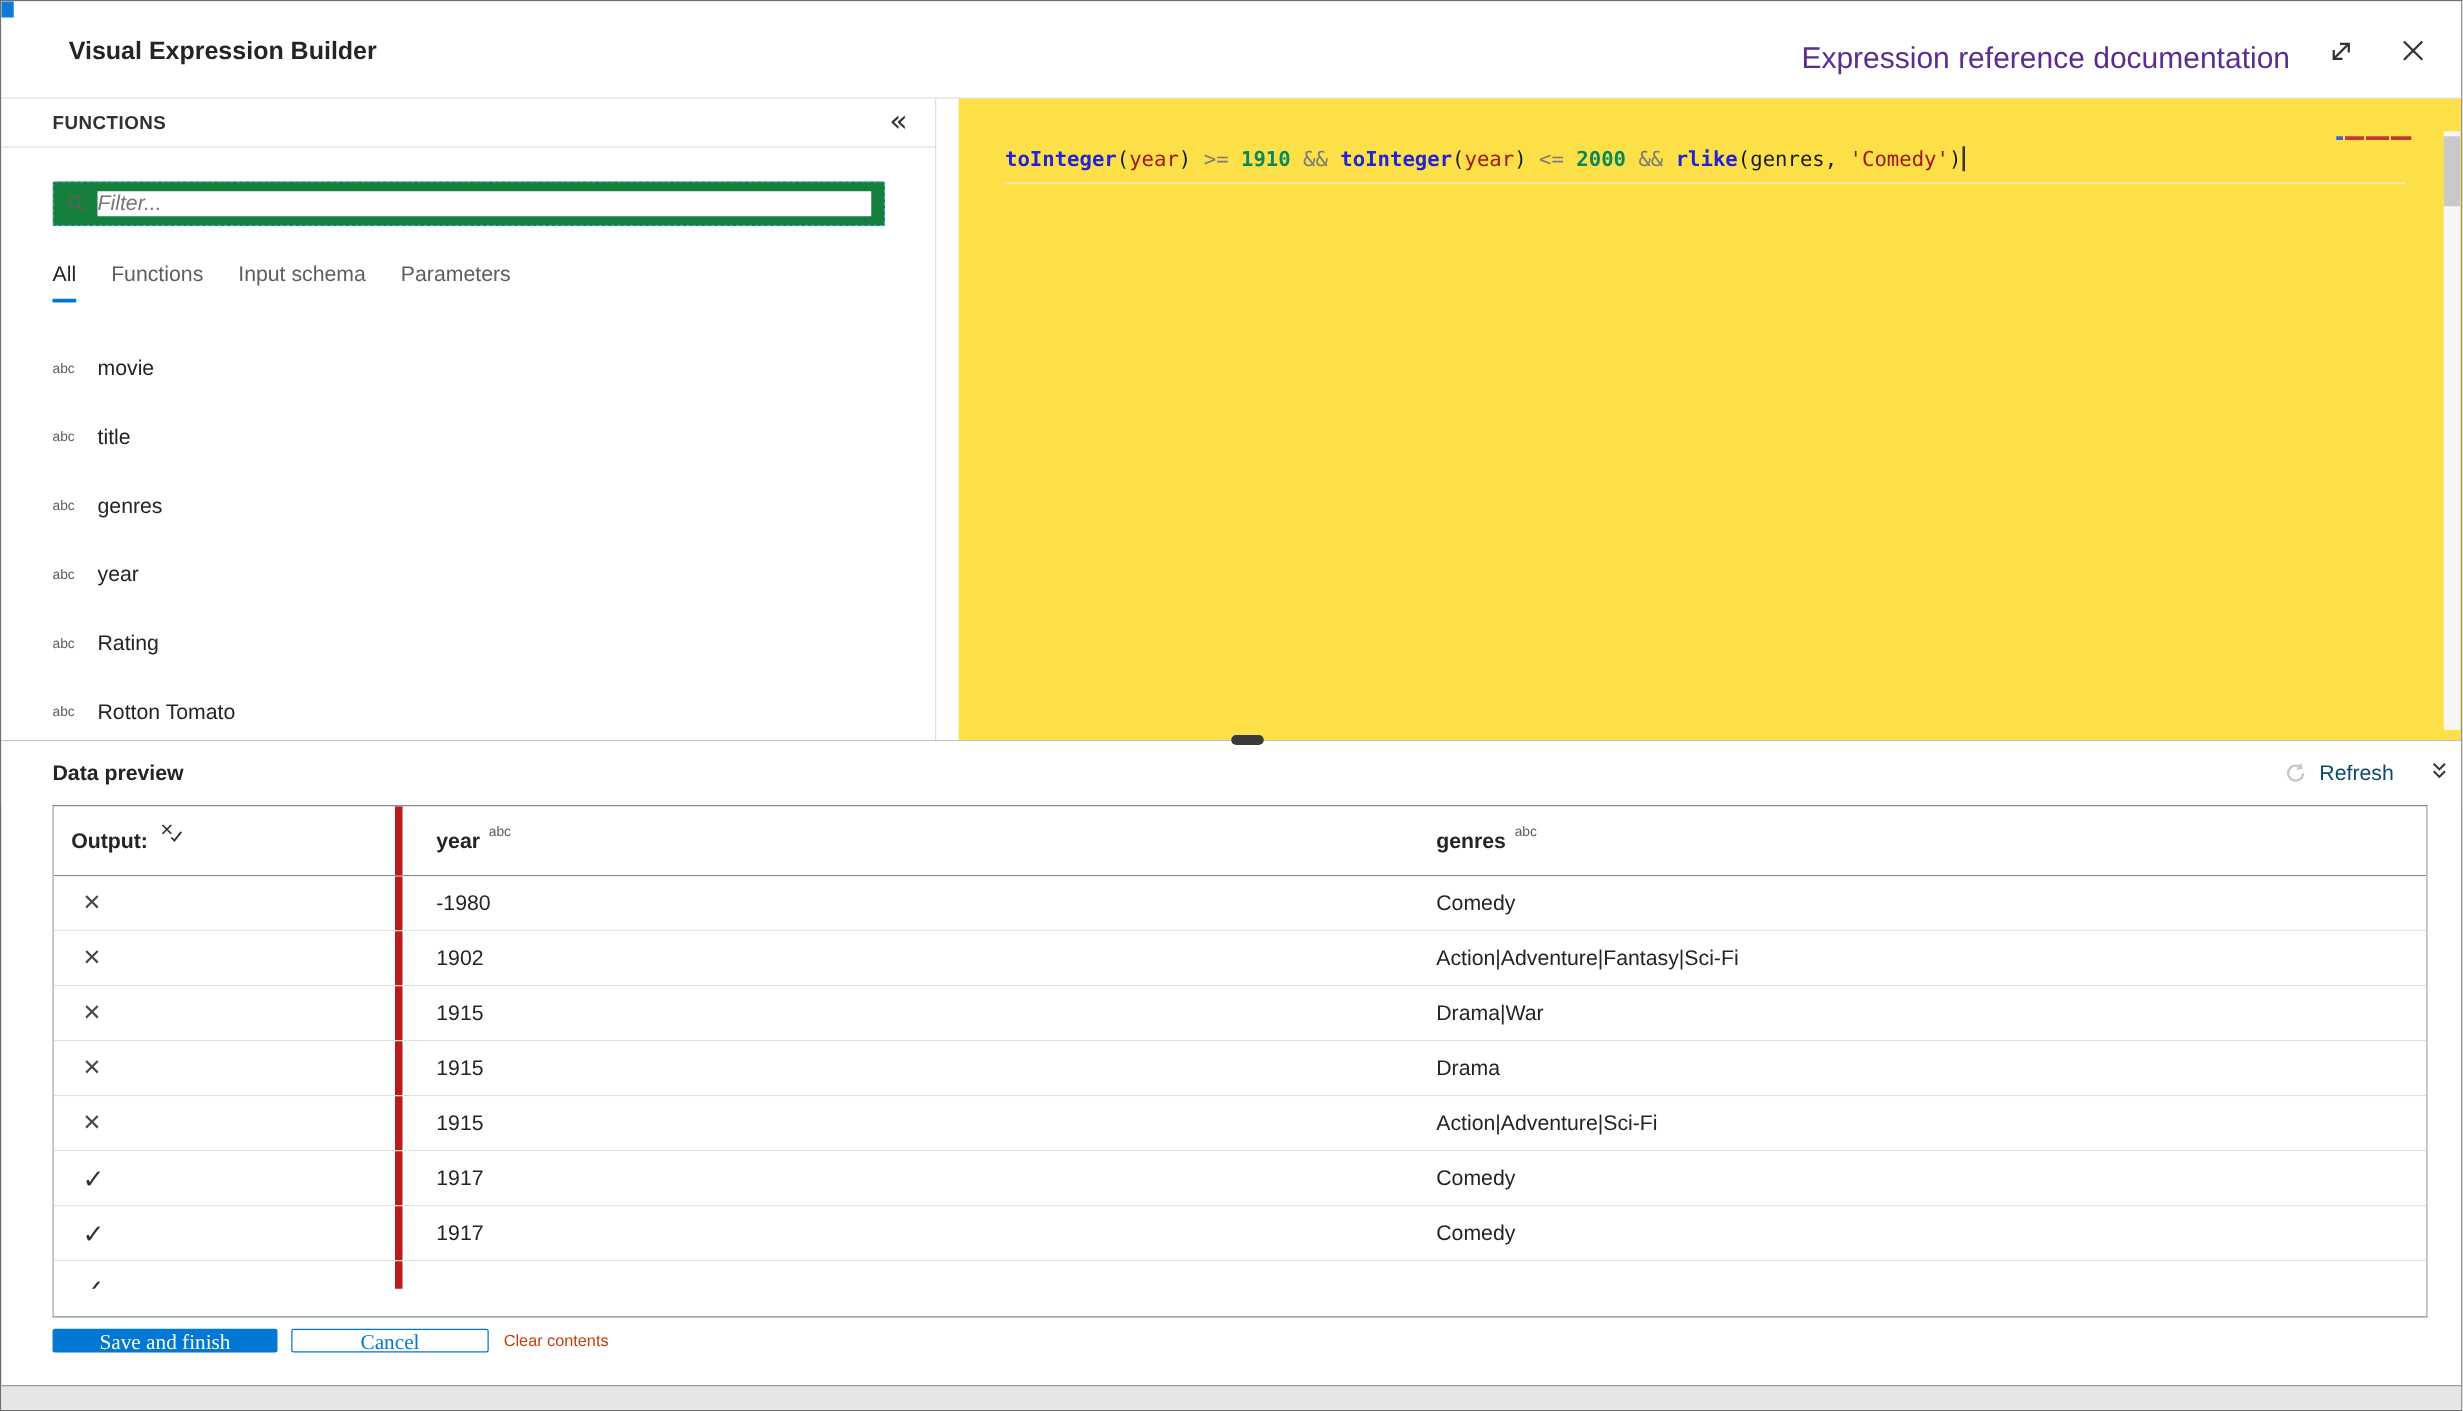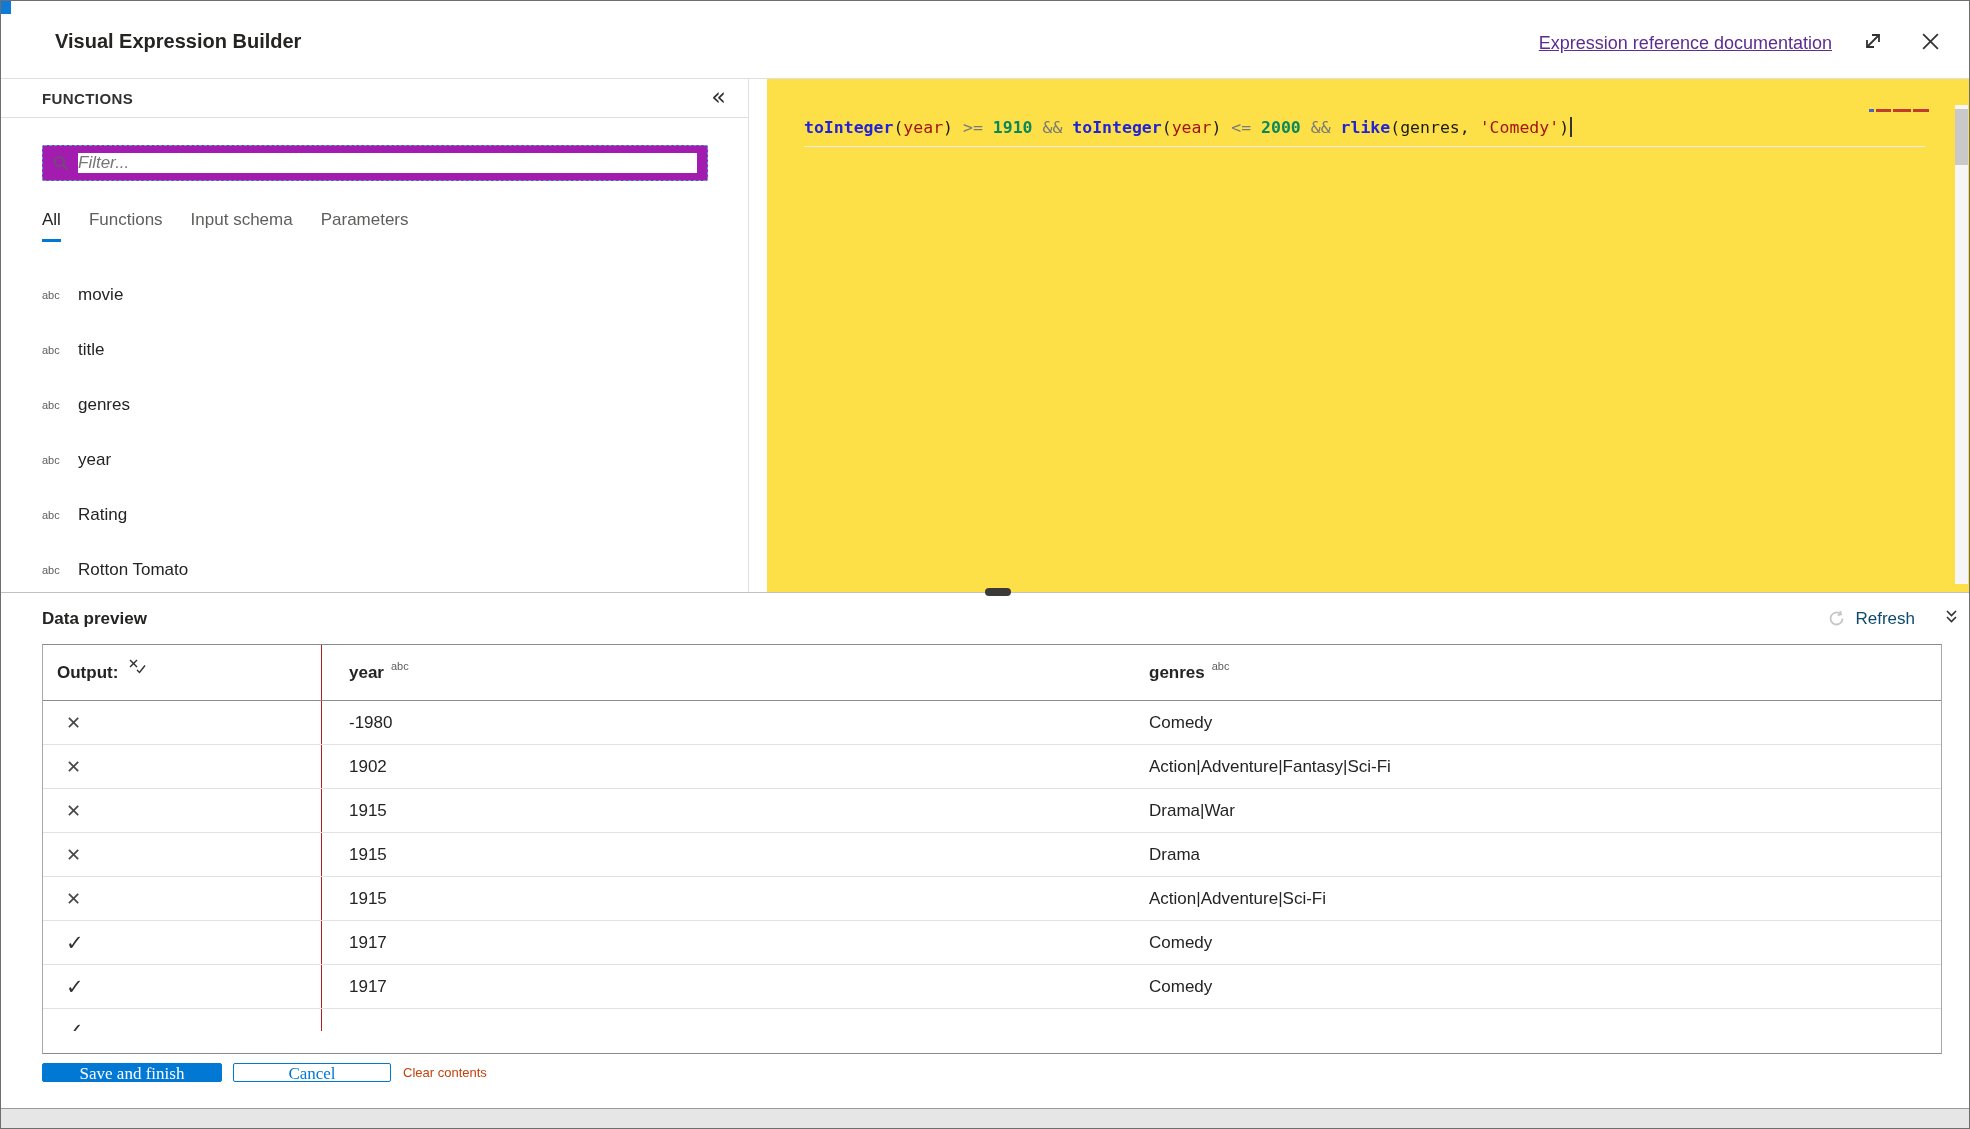--- a/index.html
+++ b/index.html
@@ -8,38 +8,38 @@
 
   .screen { position:relative; width:1970px; height:1129px; background:#ffffff;
             border:1px solid #6e6e6e; overflow:hidden; }
 
   .corner-accent { position:absolute; top:0; left:0; width:10px; height:13px; background:#0f7bd6; z-index:5; }
 
   
   .titlebar { position:absolute; top:0; left:0; right:0; height:78px; background:#fff;
               border-bottom:1px solid #e1dfdd; }
   .dialog-title { position:absolute; left:54px; top:29px; font-size:20px; font-weight:700; color:#252423; }
-  .doc-link { position:absolute; right:137px; top:32px; font-size:18px; color:#5c2d91;
-              text-decoration:underline; cursor:pointer; }
+  .doc-link { position:absolute; right:137px; top:32px; font-size:24px; color:#5c2d91;
+              cursor:pointer; }
   .icon-btn { position:absolute; top:30px; width:24px; height:24px; cursor:pointer; display:flex;
               align-items:center; justify-content:center; }
   .expand-btn { right:84px; }
   .close-btn { right:27px; }
 
   
   .left-panel { position:absolute; left:0; top:78px; width:748px; height:513px; background:#fff;
                 border-right:1px solid #e1dfdd; overflow:hidden; }
   .fn-header { position:absolute; top:0; left:0; right:0; height:39px; border-bottom:1px solid #e1dfdd; }
   .fn-title { position:absolute; left:41px; top:0; line-height:39px; font-size:15px; font-weight:600;
               letter-spacing:.4px; color:#323130; }
   .collapse-icon { position:absolute; right:22px; top:0; line-height:37px; font-size:24px; color:#323130;
                    cursor:pointer; font-family:"DejaVu Sans", sans-serif; }
   .filter-box { position:absolute; left:41px; top:66px; width:666px; height:36px;
                 border:1px dashed #57a7d1; border-radius:2px; display:flex; align-items:center;
-                padding:0 10px; background:#a21caf; }
+                padding:0 10px; background:#15803d; }
   .filter-box svg { flex:0 0 auto; margin-right:9px; }
   .filter-input { border:none; outline:none; flex:1; font-size:17px; font-family:"Liberation Sans",sans-serif; color:#252423; }
   .filter-input::placeholder { font-style:italic; color:#767676; }
 
   .tabs { position:absolute; left:41px; top:131px; display:flex; gap:28px; }
   .tab { font-size:17px; color:#605e5c; padding-bottom:9px; border-bottom:3px solid transparent; cursor:pointer; }
   .tab.active { color:#252423; border-bottom-color:#0078d4; }
 
   .schema-list { position:absolute; left:0; top:188px; right:0; }
   .schema-item { height:55px; display:flex; align-items:center; padding-left:41px; cursor:pointer; }
@@ -74,21 +74,21 @@
   
   .preview-bar { position:absolute; top:592px; left:0; right:0; height:51px; background:#fff;padding-left:46px; }
   .preview-title { position:absolute; left:41px; top:0; line-height:51px; font-size:17px; font-weight:700; color:#252423; }
   .refresh-btn { position:absolute; right:54px; top:0; height:51px; display:flex; align-items:center; gap:9px;
                  color:#0c4a6e; font-size:17px; cursor:default; }
   .preview-chevrons { position:absolute; right:10px; top:15px; cursor:pointer; }
 
   .table { position:absolute; left:41px; top:643px; width:1900px; height:410px; background:#fff;
            border:1px solid #a8a8a8; border-top-color:#8a8a8a; border-bottom-color:#8a8a8a; overflow:hidden; }
   .thead { display:flex; height:56px; border-bottom:1px solid #8a8a8a; align-items:center; font-weight:700; font-size:17px; }
-  .col-output { width:279px; flex:0 0 auto; border-right:1px solid #b91c1c; height:100%;
+  .col-output { width:279px; flex:0 0 auto; border-right:6px solid #b91c1c; height:100%;
                 display:flex; align-items:center; padding-left:14px; }
   .col-year { width:800px; flex:0 0 auto; padding-left:27px; display:flex; align-items:center; height:100%; }
   .col-genres { flex:1; padding-left:27px; display:flex; align-items:center; height:100%; }
   .type-sup { font-size:11px; font-weight:400; color:#605e5c; margin-left:7px; position:relative; top:-7px; }
   .output-flag-icon { margin-left:9px; position:relative; top:-4px; }
 
   .tbody { height:330px; overflow:hidden; }
   .trow { display:flex; height:44px; border-bottom:1px solid #e1e1e1; font-size:17px; color:#252423; background:#fff; }
   .mark { font-family:"DejaVu Sans", sans-serif; margin-left:9px; }
   .mark.check { font-size:21px; color:#323130; }

